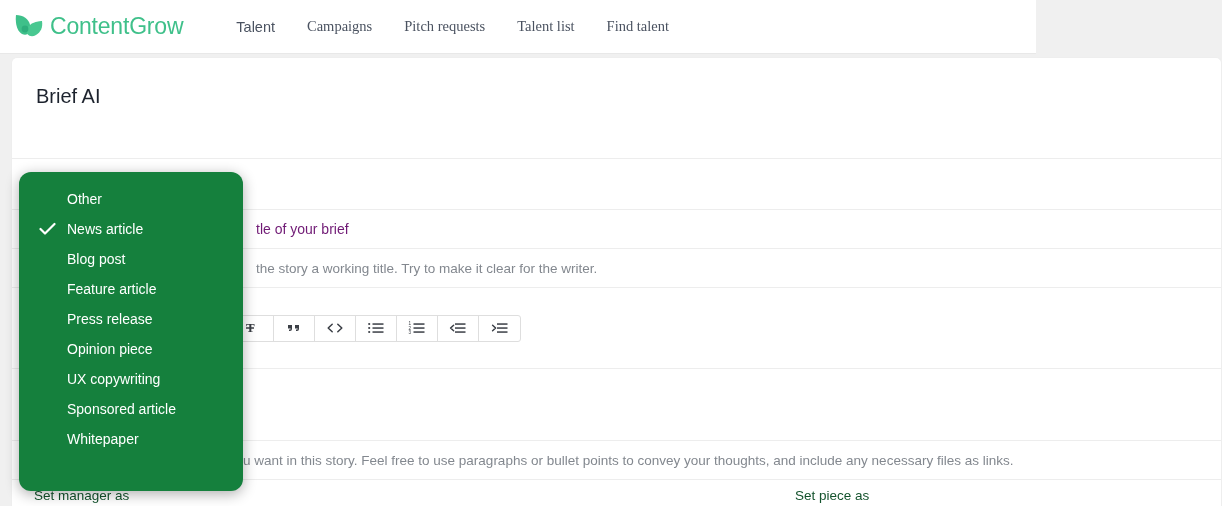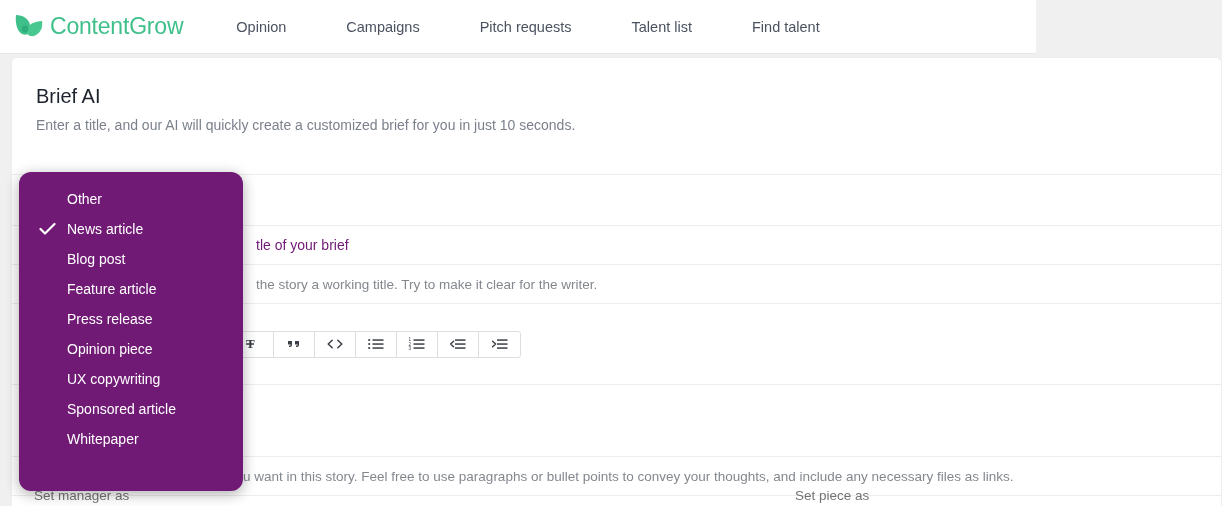--- a/index.html
+++ b/index.html
@@ -41,21 +41,21 @@
     align-items: center;
     margin-left: 53px;
   }
   .nav-item {
     font-size: 14.5px;
     color: #4a5260;
     white-space: nowrap;
     cursor: pointer;
     padding: 6px 0;
   }
-  .nav-item + .nav-item { margin-left: 60px; }
+  .nav-item + .nav-item { margin-left: 32px; font-family: Liberation Serif, serif; }
 
   
   .card {
     position: absolute;
     left: 11px;
     top: 57px;
     width: 1211px;
     height: 460px;
     background: #ffffff;
     border-radius: 6px 6px 0 0;
@@ -126,34 +126,34 @@
   
   .bottom-labels {
     position: absolute;
     left: 0; top: 488px;
     width: 1222px;
     height: 18px;
   }
   .lbl {
     position: absolute;
     font-size: 13.5px;
-    color: #737373;
+    color: #14532d;
     white-space: nowrap;
   }
   .lbl-manager { left: 34px; top: 0; }
   .lbl-editor  { left: 795px; top: 0; }
 
   
   .dropdown {
     position: absolute;
     left: 19px;
     top: 172px;
     width: 224px;
     height: 319px;
-    background: #701a75;
+    background: #15803d;
     border-radius: 12px;
     box-shadow: 0 3px 14px rgba(0,0,0,0.32);
     padding: 12px 0;
     z-index: 50;
   }
   .dd-item {
     height: 30px;
     display: flex;
     align-items: center;
     padding-left: 28px;
@@ -182,33 +182,32 @@
     <span class="logo-mark">
       <svg width="34" height="32" viewBox="0 0 34 32">
         <path d="M4 4 C4 4, 2 18, 10 23 C16 26, 19 20, 18 14 C17 8, 11 4, 4 4 Z" fill="#3fc08a"></path>
         <path d="M30 10 C30 10, 18 10, 15 18 C13 24, 19 27, 24 24 C29 21, 31 16, 30 10 Z" fill="#49c891"></path>
         <circle cx="13" cy="18" r="3.4" fill="#2fae7c"></circle>
       </svg>
     </span>
     <span class="logo-text">ContentGrow</span>
   </div>
   <nav class="nav-items">
-    <span class="nav-item">Opinion</span>
+    <span class="nav-item">Talent</span>
     <span class="nav-item">Campaigns</span>
     <span class="nav-item">Pitch requests</span>
     <span class="nav-item">Talent list</span>
     <span class="nav-item">Find talent</span>
   </nav>
 </div>
 
 <div class="card">
 
   <div class="card-head">
     <h1 class="page-title">Brief AI</h1>
-    <p class="page-sub">Enter a title, and our AI will quickly create a customized brief for you in just 10 seconds.</p>
   </div>
 
   <div style="height:41px"></div>
   <div class="divider"></div>
 
   <div class="row row-pad sec-h1"></div>
   <div class="divider"></div>
 
   <div class="row row-pad" style="height:38px;display:flex;align-items:center">
     <span class="field-value" style="margin-left:220px">tle of your brief</span>

